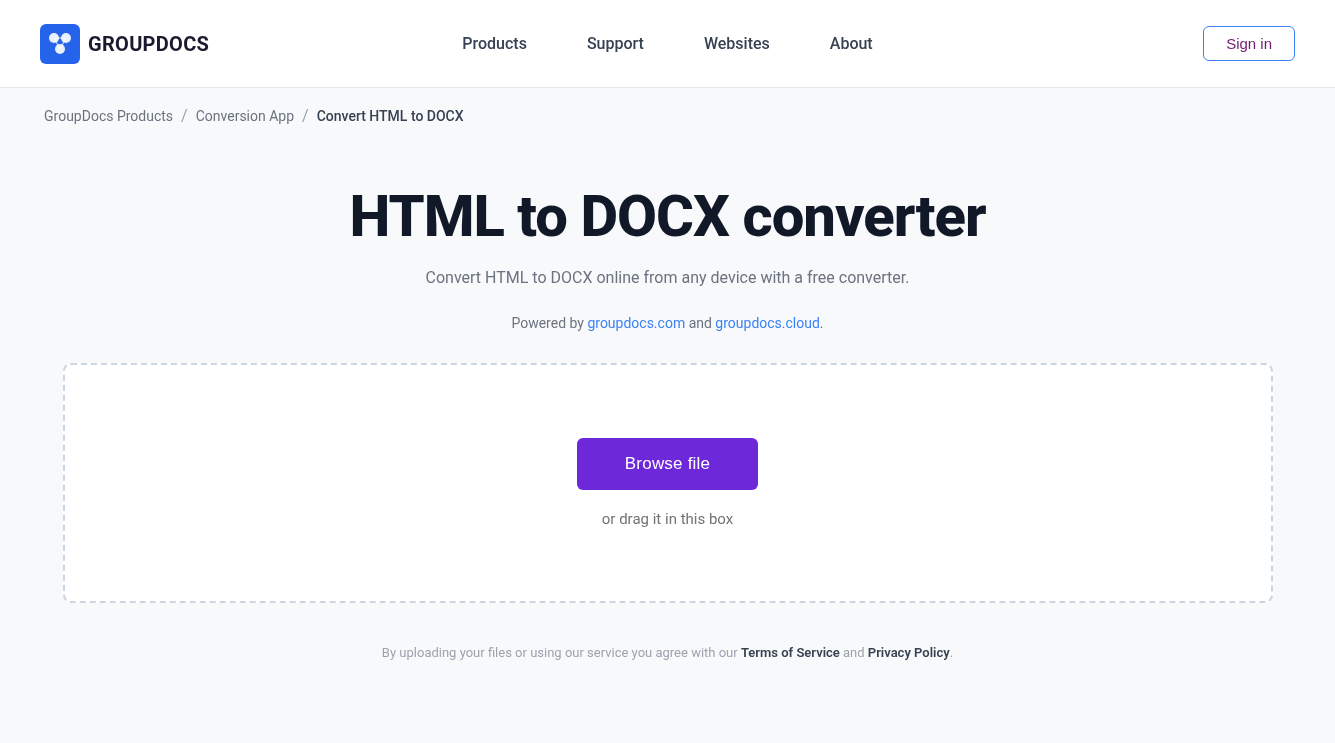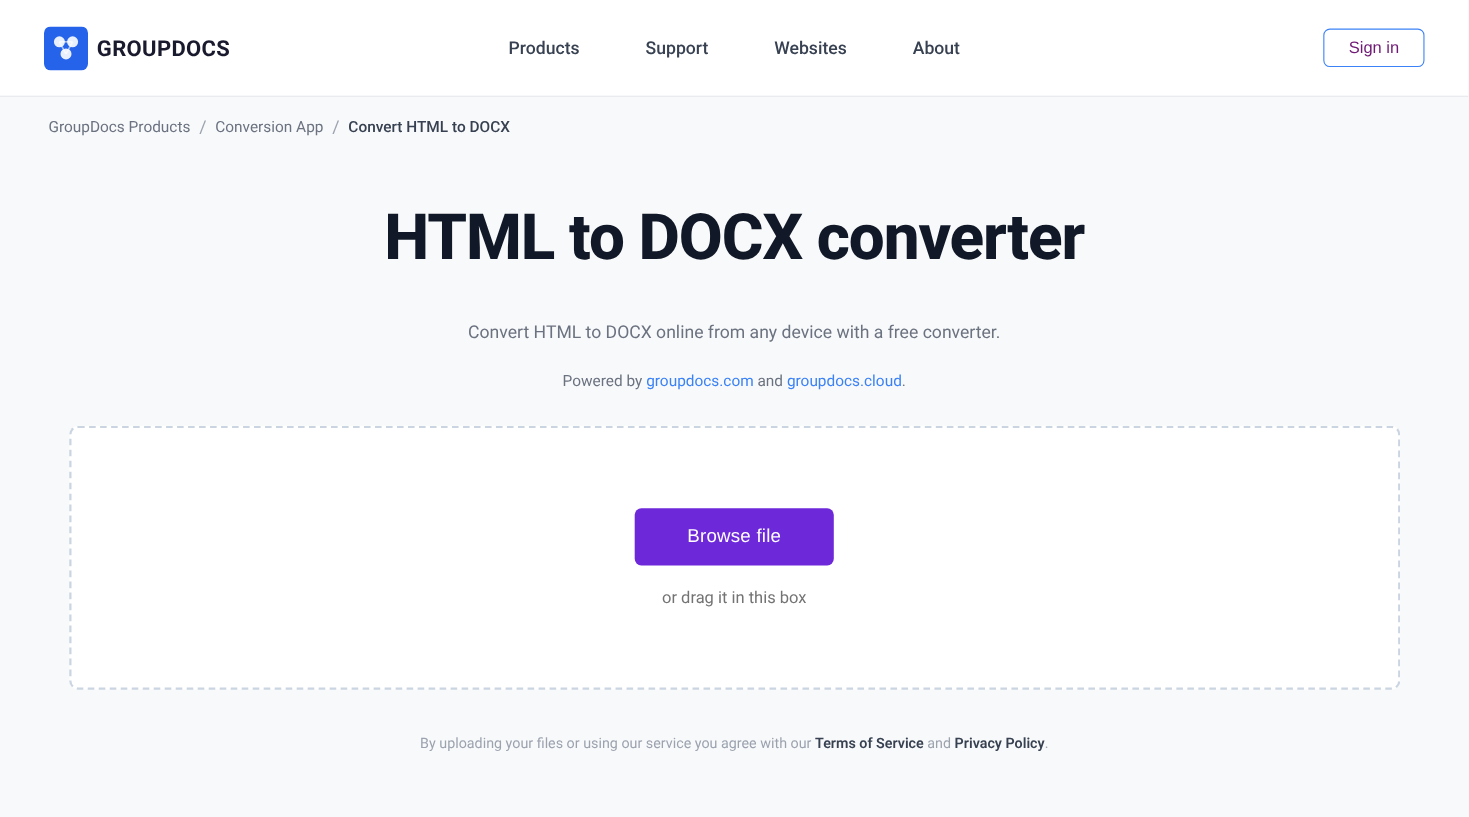--- a/index.html
+++ b/index.html
@@ -114,21 +114,20 @@
       line-height: 1.15;
       margin-bottom: 18px;
       letter-spacing: -1px;
     }
 
     .page-subtitle {
       font-size: 16px;
       color: #6b7280;
       text-align: center;
       margin-bottom: 28px;
-      margin-top: 24px;
     }
 
     .powered-by {
       font-size: 14px;
       color: #6b7280;
       text-align: right;
       margin-bottom: 32px;
     }
 
     .powered-by a {

